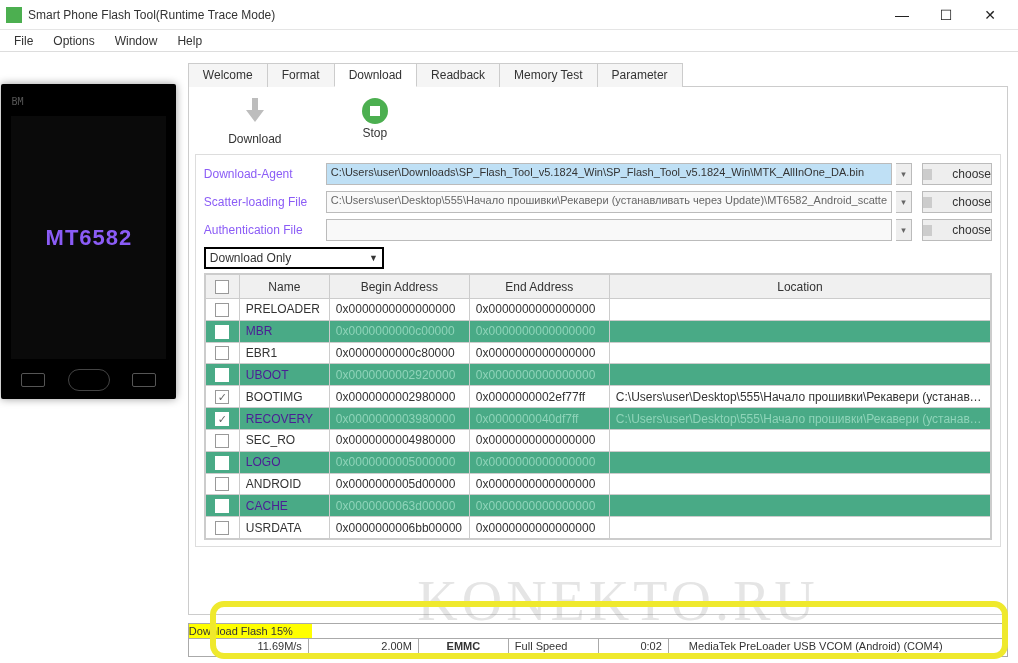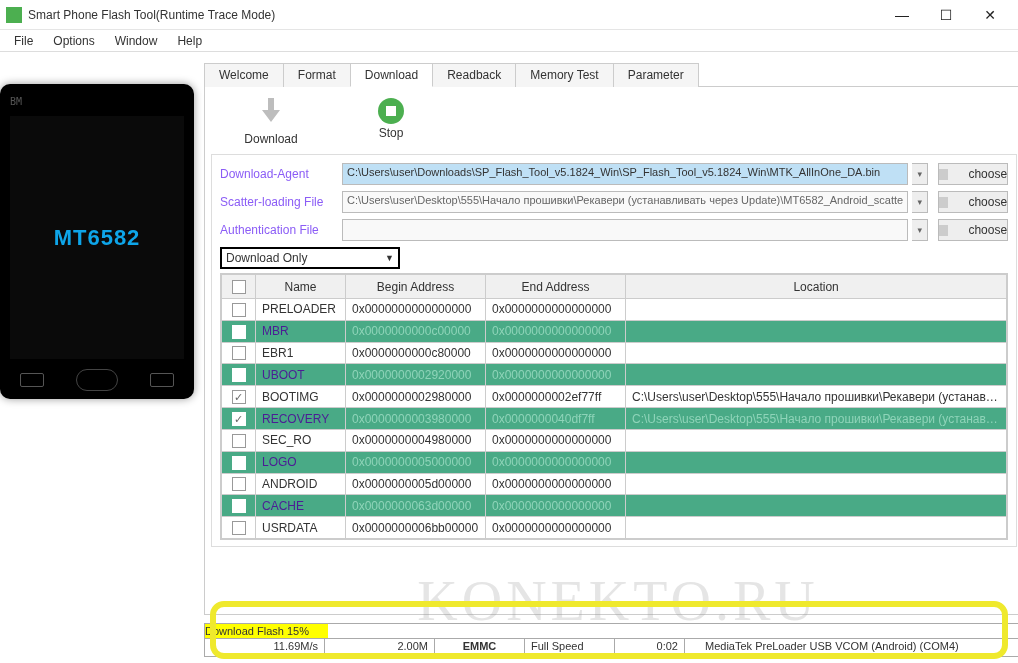--- a/index.html
+++ b/index.html
@@ -6,24 +6,24 @@
 body{background:#fff;width:1018px;height:663px;overflow:hidden;position:relative}
 .titlebar{height:30px;display:flex;align-items:center;padding:0 6px;border-bottom:1px solid #e5e5e5}
 .titlebar .icon{width:16px;height:16px;background:#4caf50;margin-right:6px;display:inline-block}
 .titlebar .title{flex:1;font-size:12px}
 .winbtns{display:flex;gap:0}
 .winbtn{width:44px;height:30px;display:flex;align-items:center;justify-content:center;font-size:14px;color:#222}
 .menubar{height:22px;display:flex;align-items:center;padding:0 4px;border-bottom:1px solid #ddd}
 .menuitem{padding:2px 10px;font-size:12px}
 .client{display:flex;height:611px}
 .leftpane{width:220px;display:flex;align-items:flex-start;justify-content:center;padding-top:32px}
-.phone{width:194px;height:315px;background:#000;border-radius:10px;position:relative;box-shadow:0 0 8px rgba(0,0,0,.4)}
+.phone{width:175px;height:315px;background:#000;border-radius:2px;position:relative;box-shadow:0 0 8px rgba(0,0,0,.4)}
 .phone .bm{position:absolute;top:12px;left:10px;color:#555;font-size:10px;font-family:monospace}
 .phone .screen{position:absolute;top:32px;left:10px;right:10px;bottom:40px;background:#0a0a0a;display:flex;align-items:center;justify-content:center}
-.phone .screen span{color:#0ea5e9;font-weight:bold;font-size:22px;letter-spacing:1px}
+.phone .screen span{color:#8b5cf6;font-weight:bold;font-size:22px;letter-spacing:1px}
 .phone .btnl,.phone .btnr{position:absolute;bottom:12px;width:24px;height:14px;border:1px solid #555;border-radius:2px}
 .phone .btnl{left:20px}.phone .btnr{right:20px}
 .phone .home{position:absolute;bottom:8px;left:50%;transform:translateX(-50%);width:42px;height:22px;border:1px solid #444;border-radius:12px}
 .rightpane{flex:1;display:flex;flex-direction:column}
 .tabs{display:flex;margin:10px 0 0 10px}
 .tab{padding:4px 14px;border:1px solid #ccc;border-bottom:none;background:#f5f5f5;margin-right:-1px;position:relative;top:1px}
 .tab.active{background:#fff;border-bottom:1px solid #fff;z-index:2}
 .tabpanel{border:1px solid #ccc;margin:0 10px 4px 10px;flex:1;background:#fff;padding:6px 6px 0 6px;display:flex;flex-direction:column;min-height:0}
 .toolbar{display:flex;padding:2px 0 8px 30px;gap:60px}
 .tbtn{display:flex;flex-direction:column;align-items:center;gap:2px;width:60px}

